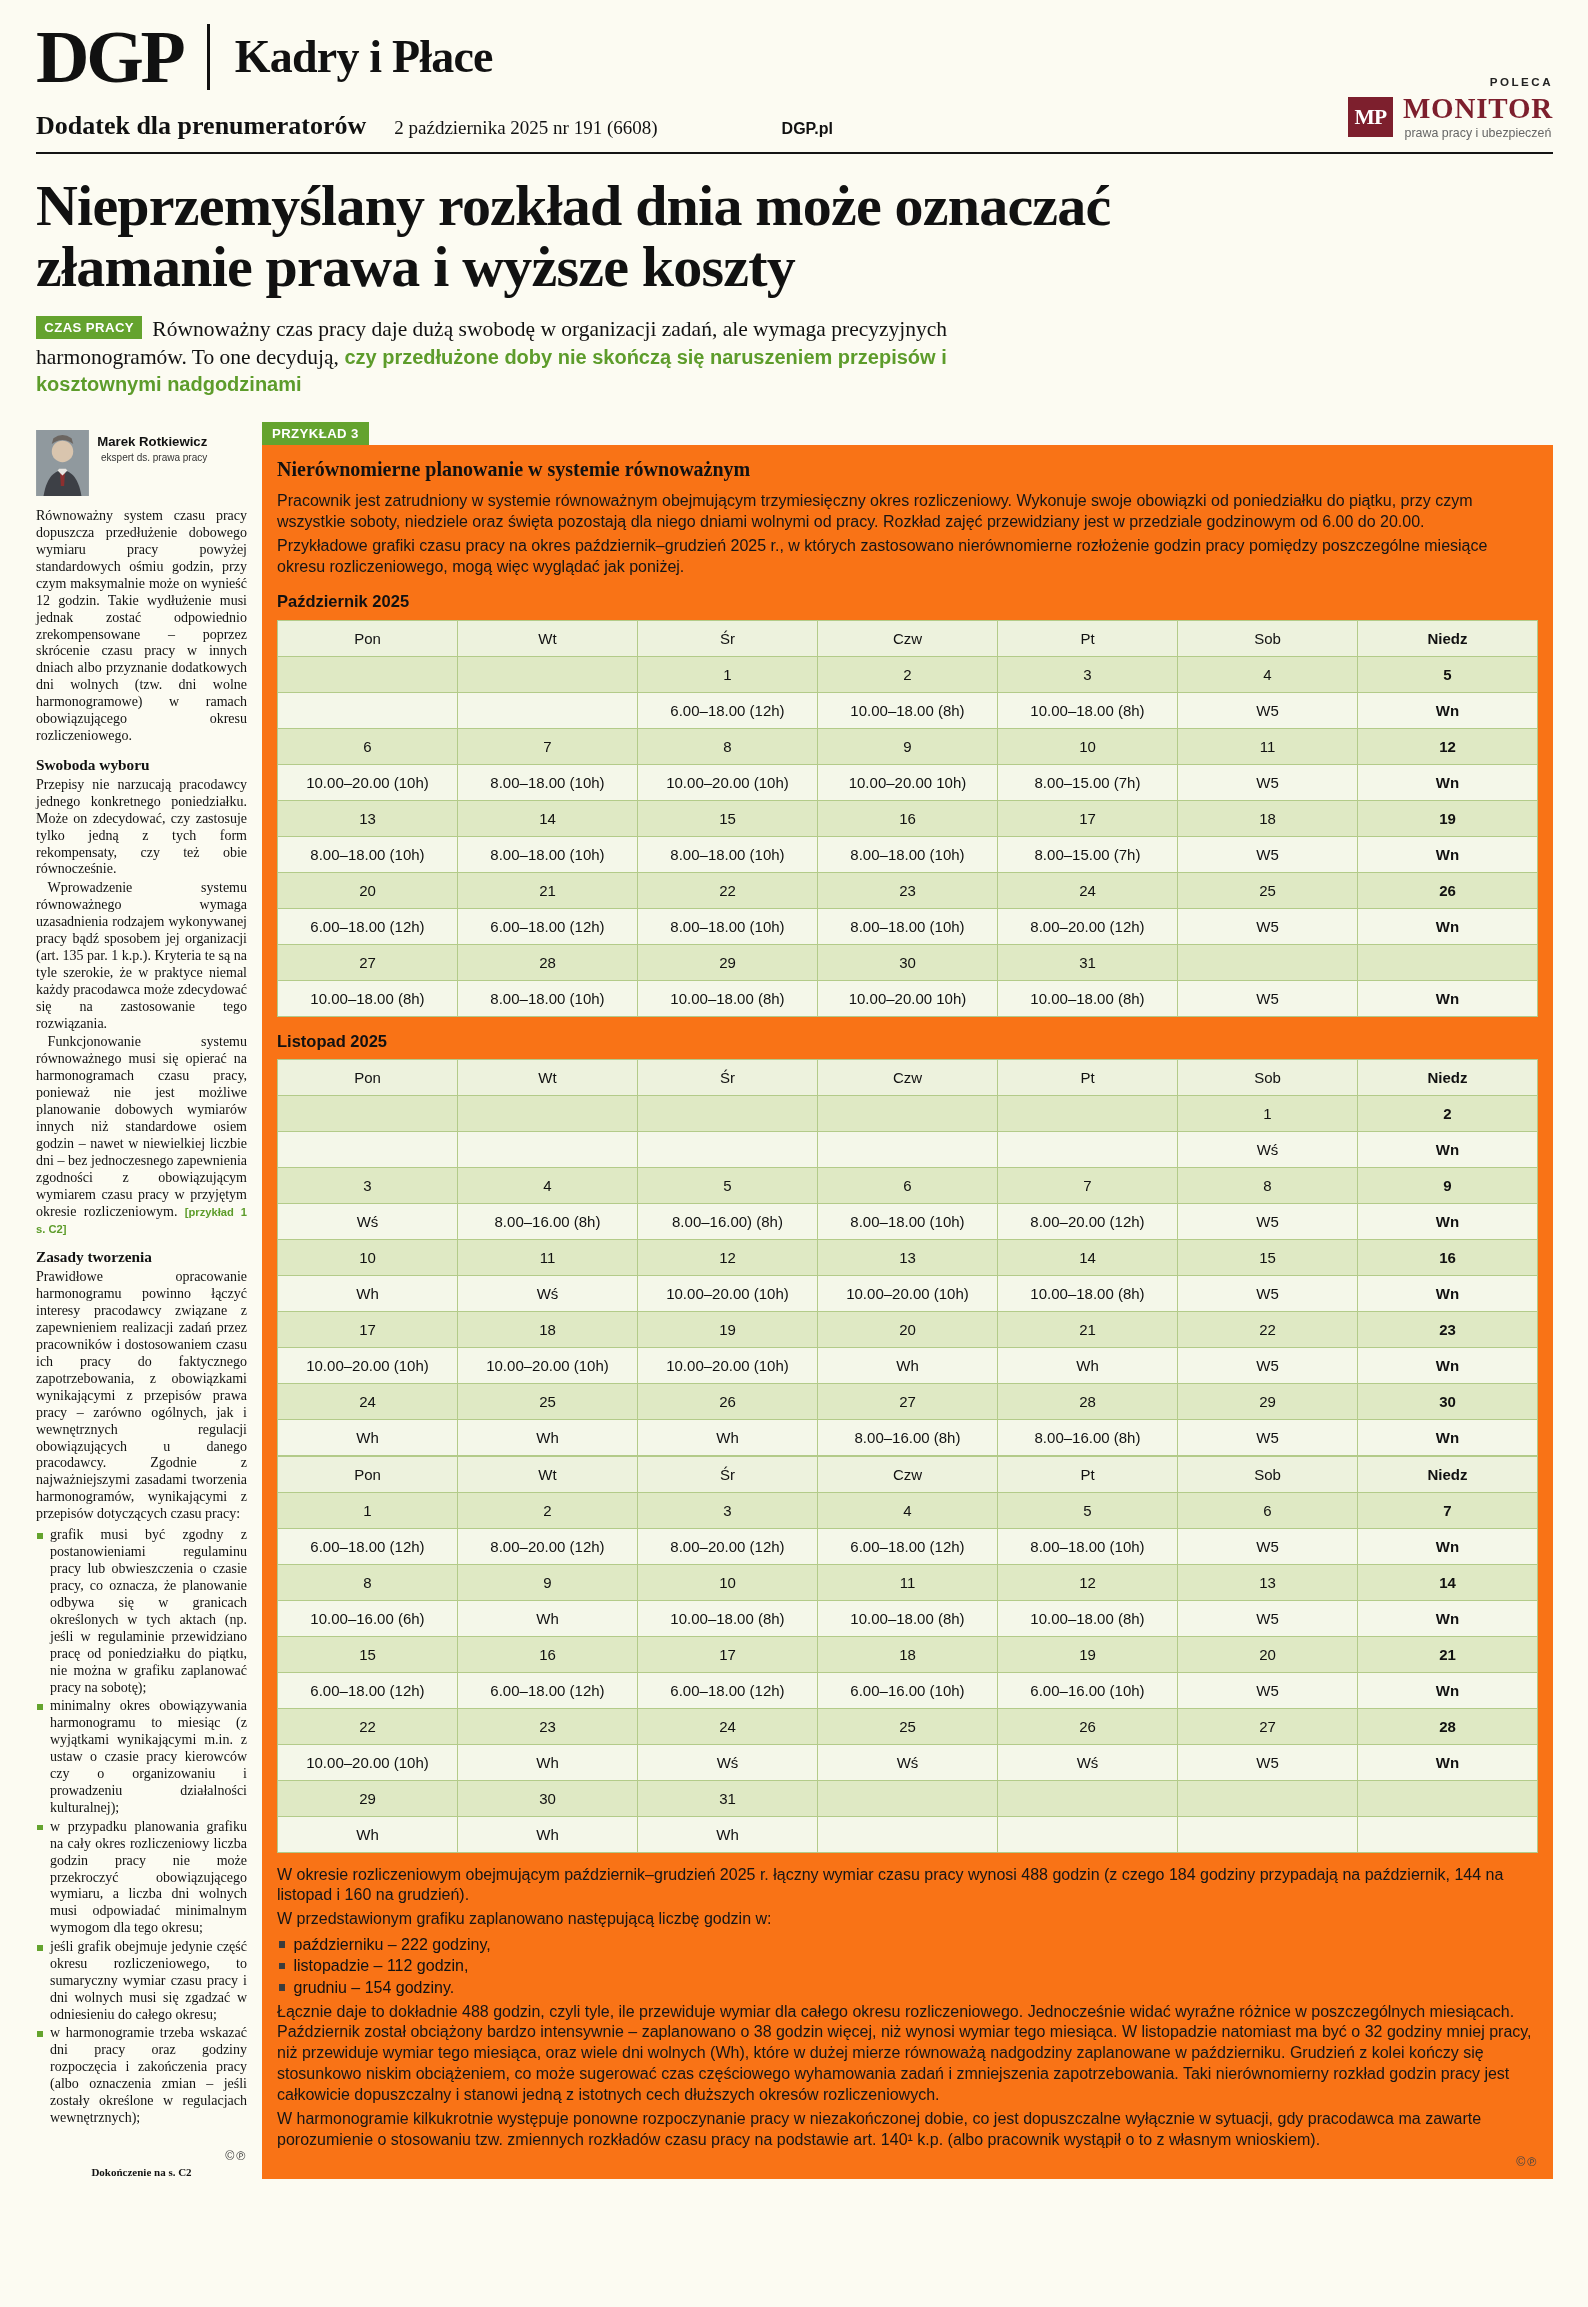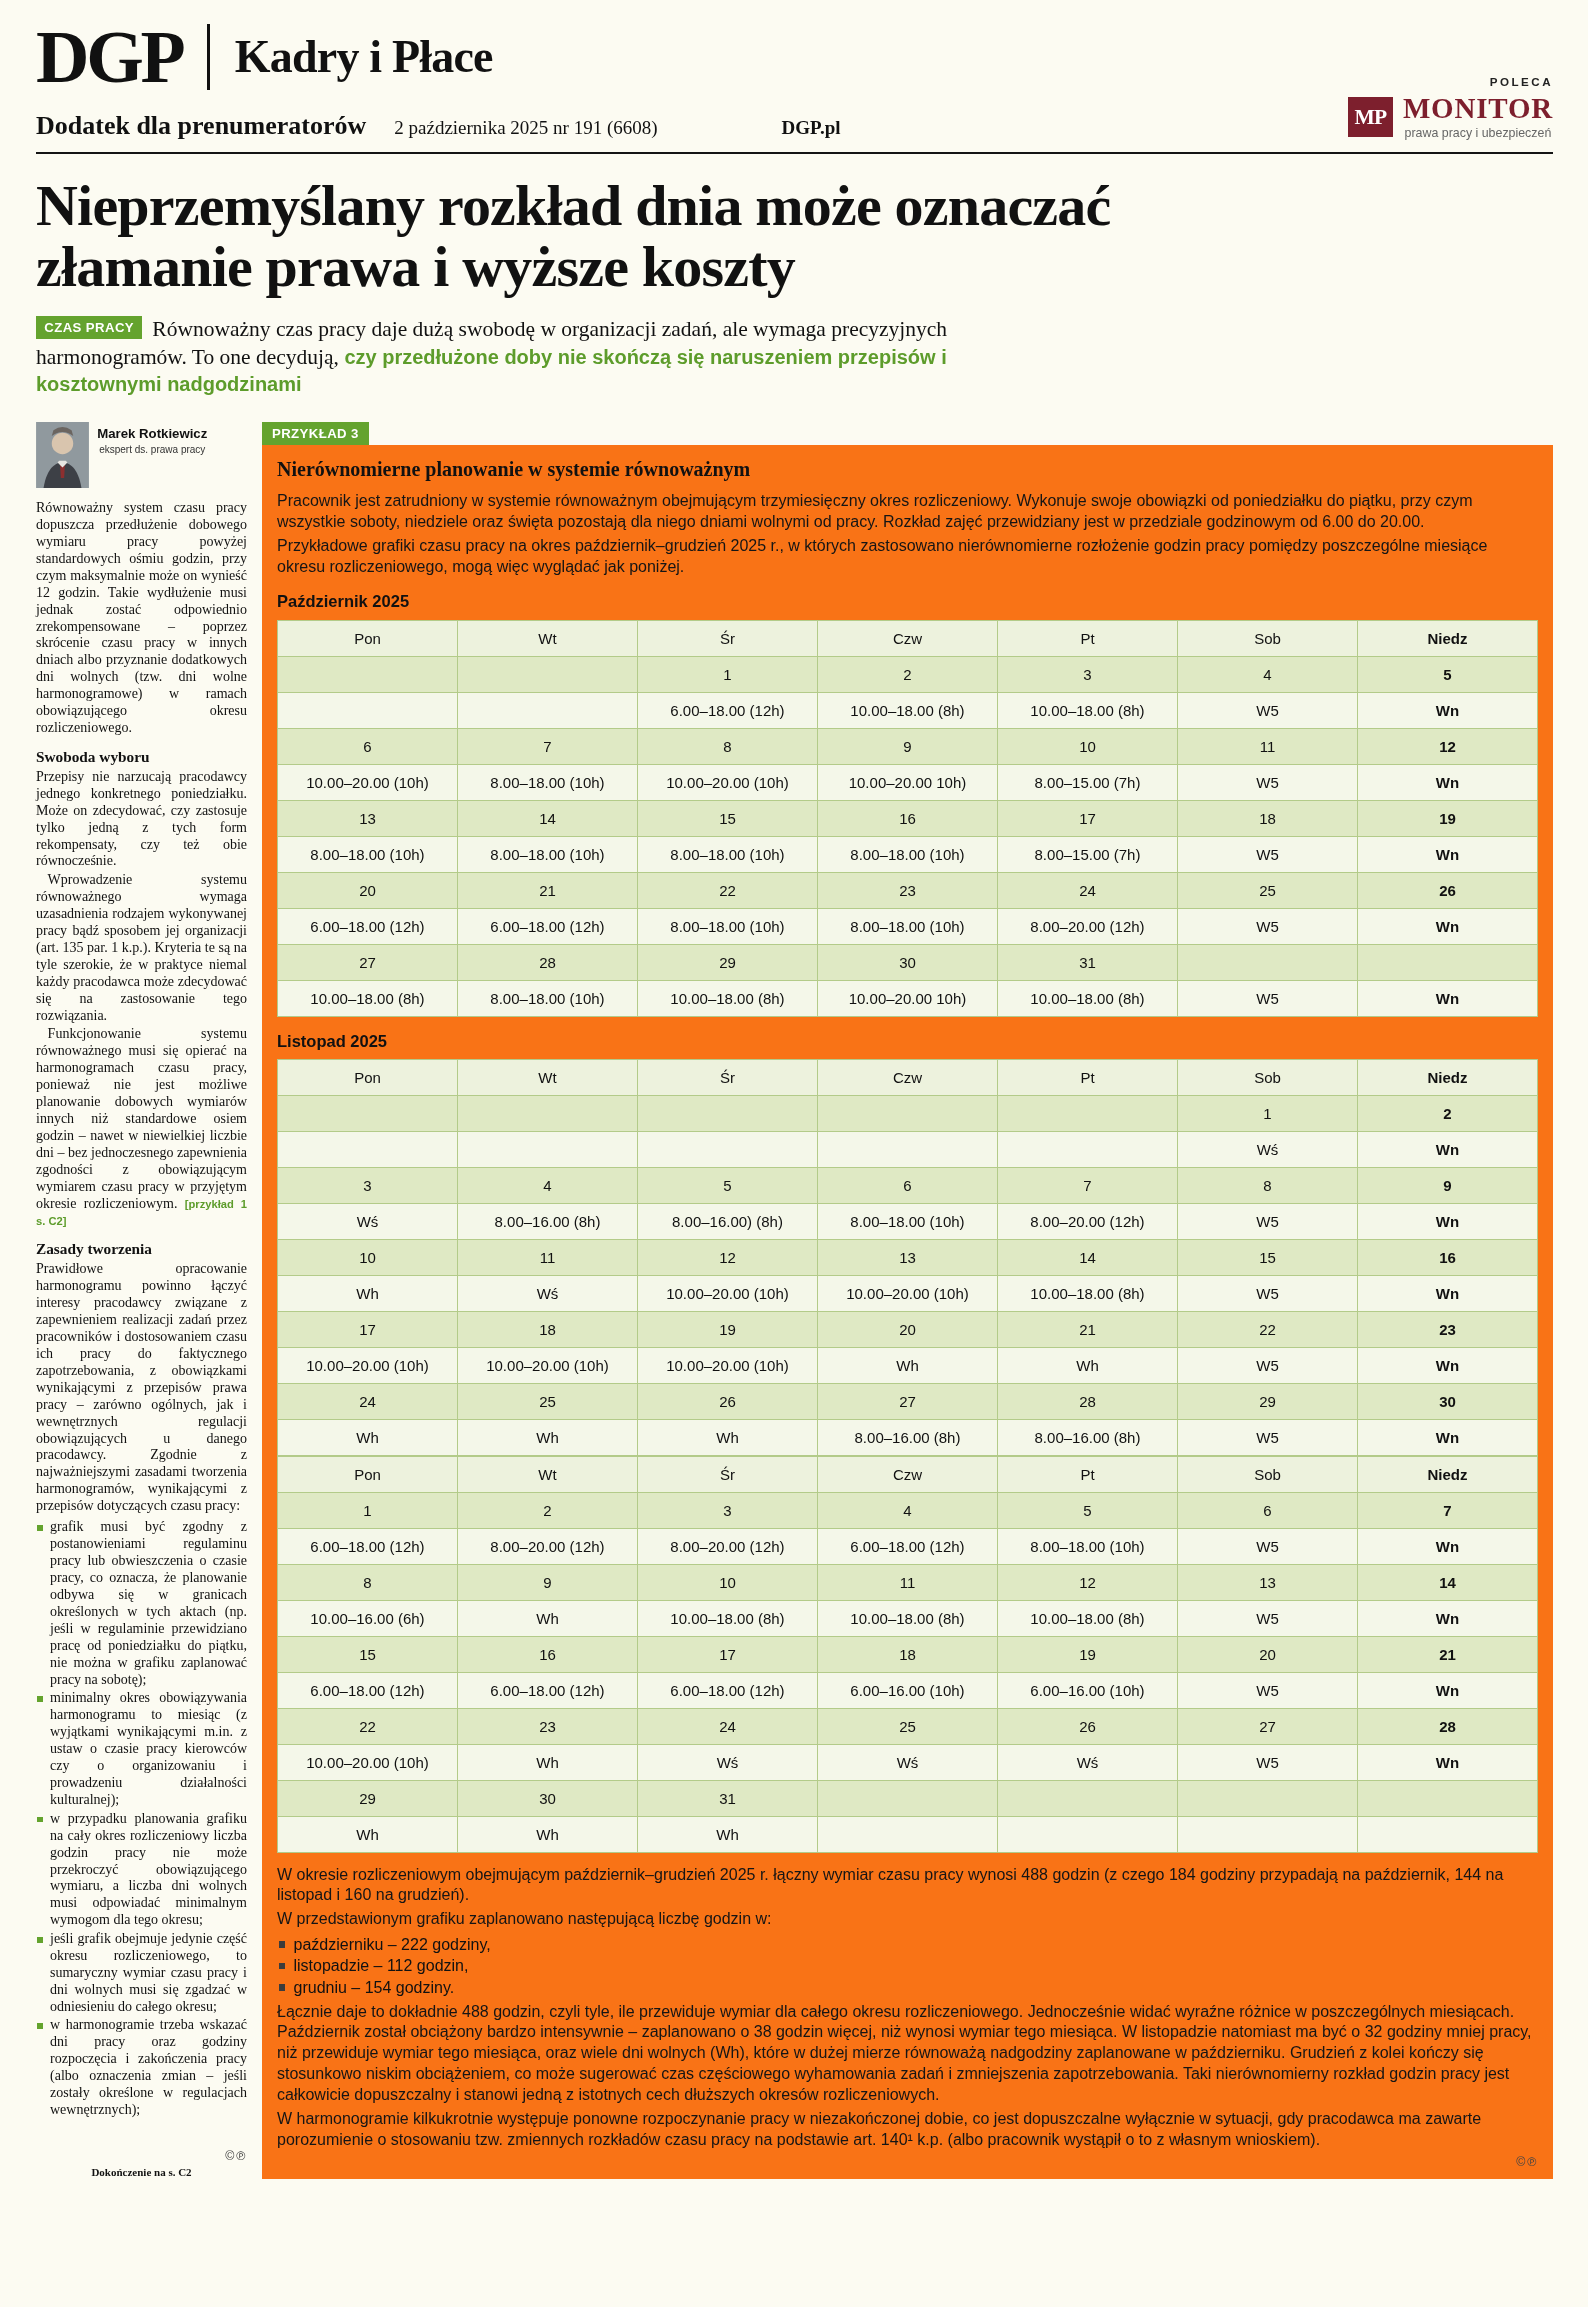--- a/index.html
+++ b/index.html
@@ -13,21 +13,21 @@
 
   
   .masthead { display:flex; justify-content:space-between; align-items:flex-start; }
   .brand-row { display:flex; align-items:center; gap:25px; height:81px; }
   .logo-dgp { font-family:"Liberation Serif", serif; font-weight:700; font-size:74px; line-height:1; letter-spacing:-3.3px; }
   .brand-div { width:2.5px; height:66px; background:#111; }
   .section-name { font-family:"Liberation Serif", serif; font-weight:700; font-size:46px; line-height:1; letter-spacing:-0.8px; }
   .sub-row { display:flex; align-items:baseline; margin-top:13.2px; }
   .sub-title { font-weight:700; font-size:26px; }
   .sub-date { font-size:19px; margin-left:28px; }
-  .sub-site { font-family:Liberation Serif, serif; font-weight:700; font-size:19px; margin-left:124px; }
+  .sub-site { font-family:Liberation Sans, sans-serif; font-weight:700; font-size:16px; margin-left:124px; }
   .mast-right { text-align:right; padding-top:58px; }
   .poleca { font-family:"Liberation Sans", sans-serif; font-weight:700; font-size:11.6px; letter-spacing:2.5px; color:#222; }
   .monitor-row { display:flex; align-items:center; gap:10px; margin-top:6.6px; }
   .mp-logo { width:45px; height:40px; background:#7d1f2d; color:#fff; text-align:center;
              font-family:"Liberation Serif", serif; font-weight:700; font-size:21.5px; line-height:40px; letter-spacing:-0.8px; }
   .monitor-name { font-family:"Liberation Serif", serif; font-weight:700; font-size:29px; line-height:1; color:#7d1f2d; letter-spacing:0.8px; }
   .monitor-tag { font-family:"Liberation Sans", sans-serif; font-size:12.4px; color:#666; margin-top:2.5px; text-align:center; }
   .rule { border:none; border-top:2.5px solid #141414; margin-top:11.6px; }
 
   
@@ -35,21 +35,21 @@
   .lead { margin-top:18px; max-width:1010px; font-size:21.5px; line-height:1.3; }
   .kicker { display:inline-block; background:#64a32e; color:#fff; font-family:"Liberation Sans", sans-serif;
             font-weight:700; font-size:13.2px; line-height:1; letter-spacing:0.4px; padding:5px 8.3px 4.1px; margin-right:10px; vertical-align:3.3px; }
   .lead-green { color:#5d9c2b; font-family:"Liberation Sans", sans-serif; font-weight:700; font-size:20px; }
 
   
   .content { display:flex; gap:15px; margin-top:23px; align-items:stretch; }
 
   .left-col { flex:0 0 211px; width:211px; display:flex; flex-direction:column;
               font-size:14px; line-height:1.21; text-align:justify; }
-  .author { display:flex; gap:8.3px; margin-bottom:11.6px; text-align:center; }
+  .author { display:flex; gap:8.3px; margin-bottom:11.6px; text-align:right;margin-top:8px; }
   .author-photo { width:53px; height:66px; flex:none; }
   .author-name { font-family:"Liberation Sans", sans-serif; font-weight:700; font-size:13.2px; padding-top:3.3px; }
   .author-role { font-family:"Liberation Sans", sans-serif; font-size:10px; color:#333; margin-top:2.5px; }
   .left-col p { margin-bottom:1.7px; }
   .left-col p.ind { text-indent:11.6px; }
   .left-col h3 { font-family:"Liberation Serif", serif; font-weight:700; font-size:15.3px; margin:9px 0 2.5px; text-align:left; }
   .xref { color:#5d9c2b; font-family:"Liberation Sans", sans-serif; font-weight:700; font-size:11.2px; }
   ul.green-bullets { list-style:none; margin-top:2.5px; }
   ul.green-bullets li { position:relative; padding-left:14px; margin-bottom:1.7px; }
   ul.green-bullets li::before { content:""; position:absolute; left:0.8px; top:5.8px; width:5.8px; height:5.8px; background:#64a32e; }

